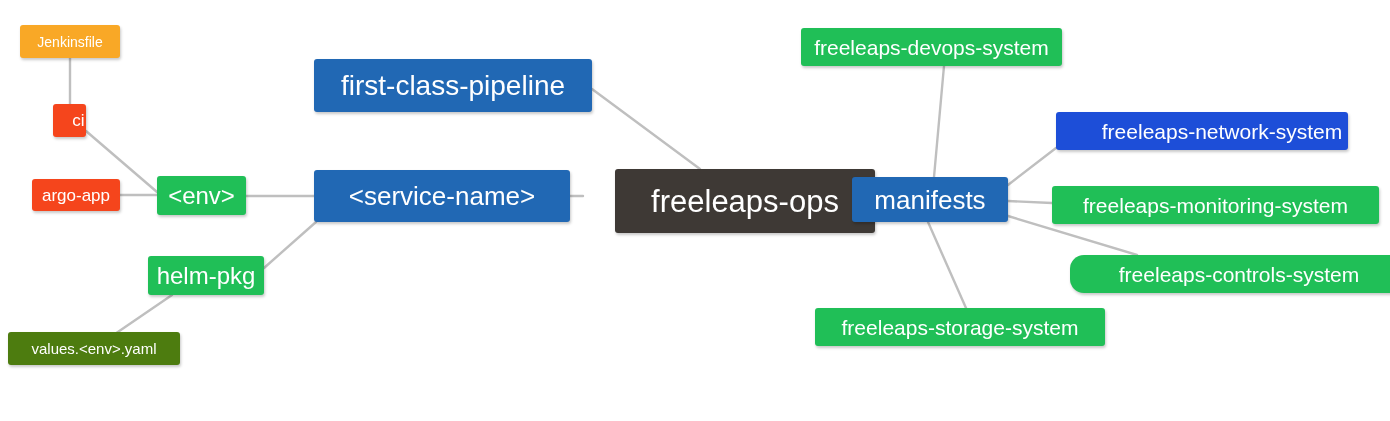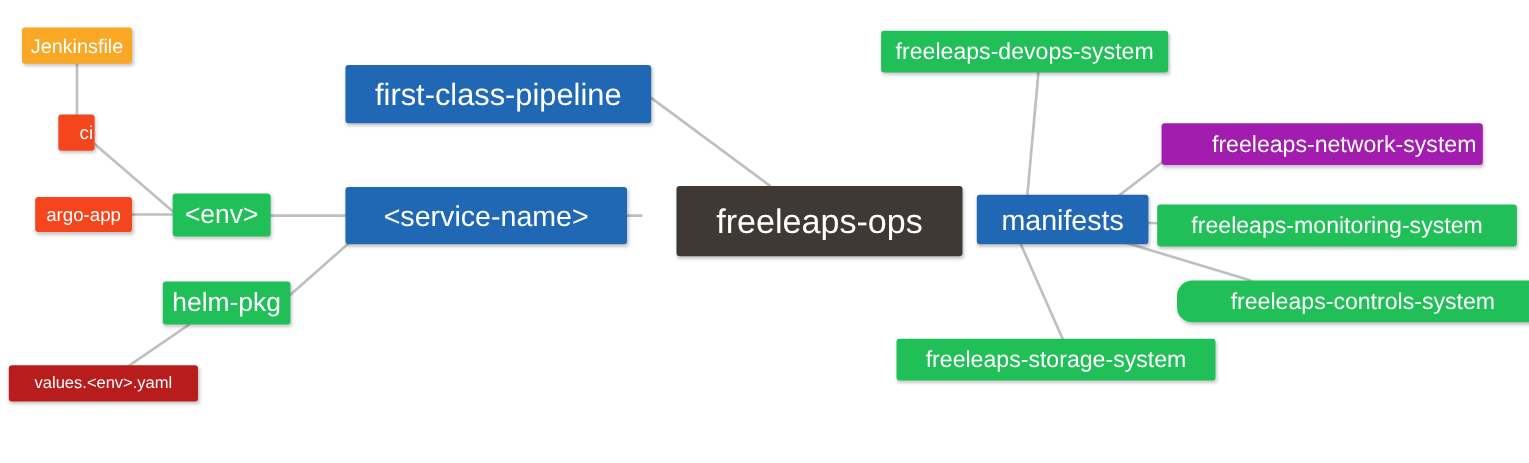--- a/index.html
+++ b/index.html
@@ -53,33 +53,33 @@
   .c-red    { background: #f5451c; }
 
   
   .sz-root     { font-size: 31px; }
   .sz-big-blue { font-size: 28px; }
   .sz-mid-blue { font-size: 26px; }
   .sz-green-l  { font-size: 24px; }
   .sz-green-m  { font-size: 21px; }
   .sz-red-m    { font-size: 17px; }
   .sz-red-s    { font-size: 15px; }
-  .sz-orange   { font-size: 18px; text-align: right; }
+  .sz-orange   { font-size: 14px; text-align: right; }
 
   
   #n-jenkinsfile   { left: 20px;   top: 25px;  width: 100px; height: 33px; }
   #n-ci            { left: 53px;   top: 104px; width: 33px;  height: 33px; }
   #n-argo-app      { left: 32px;   top: 179px; width: 88px;  height: 32px; }
   #n-values        { left: 8px;    top: 332px; width: 172px; height: 33px; }
   #n-helm-pkg      { left: 148px;  top: 256px; width: 116px; height: 39px; }
   #n-env           { left: 157px;  top: 176px; width: 89px;  height: 39px; }
   #n-service-name  { left: 314px;  top: 170px; width: 256px; height: 52px; }
   #n-pipeline      { left: 314px;  top: 36px;  width: 278px; height: 53px; margin-top: 23px; }
   #n-root          { left: 583px;  top: 169px; width: 260px; height: 64px; }
-  #n-manifests     { left: 852px;  top: 177px; width: 156px; height: 45px; margin-left: 36px; }
+  #n-manifests     { left: 852px;  top: 177px; width: 156px; height: 45px; }
   #n-devops        { left: 801px;  top: 28px;  width: 261px; height: 38px; }
   #n-network       { left: 1056px; top: 112px; width: 292px; height: 38px; }
   #n-monitoring    { left: 1052px; top: 186px; width: 327px; height: 38px; }
   #n-controls      { left: 1070px; top: 255px; width: 338px; height: 38px; border-radius: 14px; }
   #n-storage       { left: 815px;  top: 308px; width: 290px; height: 38px; }
 </style>
 </head>
 <body>
 
 <div id="mindmap" style="width: 1390px; height: 421px; background: rgb(255, 255, 255);">
@@ -122,21 +122,21 @@
   </div>
 
   <div id="n-ci" class="node c-red sz-red-m" style="background: rgb(245, 69, 28); padding-left: 18px;">
     <span class="node-label">ci</span>
   </div>
 
   <div id="n-argo-app" class="node c-red sz-red-m" style="background: rgb(245, 69, 28);">
     <span class="node-label">argo-app</span>
   </div>
 
-  <div id="n-values" class="node c-red sz-red-s" style="background: #b91c1c;">
+  <div id="n-values" class="node c-red sz-red-s" style="background: #4d7c0f;">
     <span class="node-label">values.&lt;env&gt;.yaml</span>
   </div>
 
   <div id="n-helm-pkg" class="node c-green sz-green-l" style="background: rgb(32, 191, 87);">
     <span class="node-label">helm-pkg</span>
   </div>
 
   <div id="n-env" class="node c-green sz-green-l" style="background: rgb(32, 191, 87);">
     <span class="node-label">&lt;env&gt;</span>
   </div>
@@ -154,21 +154,21 @@
   </div>
 
   <div id="n-manifests" class="node c-blue sz-mid-blue" style="background: rgb(33, 104, 180);">
     <span class="node-label">manifests</span>
   </div>
 
   <div id="n-devops" class="node c-green sz-green-m" style="background: rgb(32, 191, 87);">
     <span class="node-label">freeleaps-devops-system</span>
   </div>
 
-  <div id="n-network" class="node c-green sz-green-m" style="background: #a21caf; padding-left: 40px;">
+  <div id="n-network" class="node c-green sz-green-m" style="background: #1d4ed8; padding-left: 40px;">
     <span class="node-label">freeleaps-network-system</span>
   </div>
 
   <div id="n-monitoring" class="node c-green sz-green-m" style="background: rgb(32, 191, 87);">
     <span class="node-label">freeleaps-monitoring-system</span>
   </div>
 
   <div id="n-controls" class="node c-green sz-green-m" style="background: rgb(32, 191, 87);">
     <span class="node-label">freeleaps-controls-system</span>
   </div>

